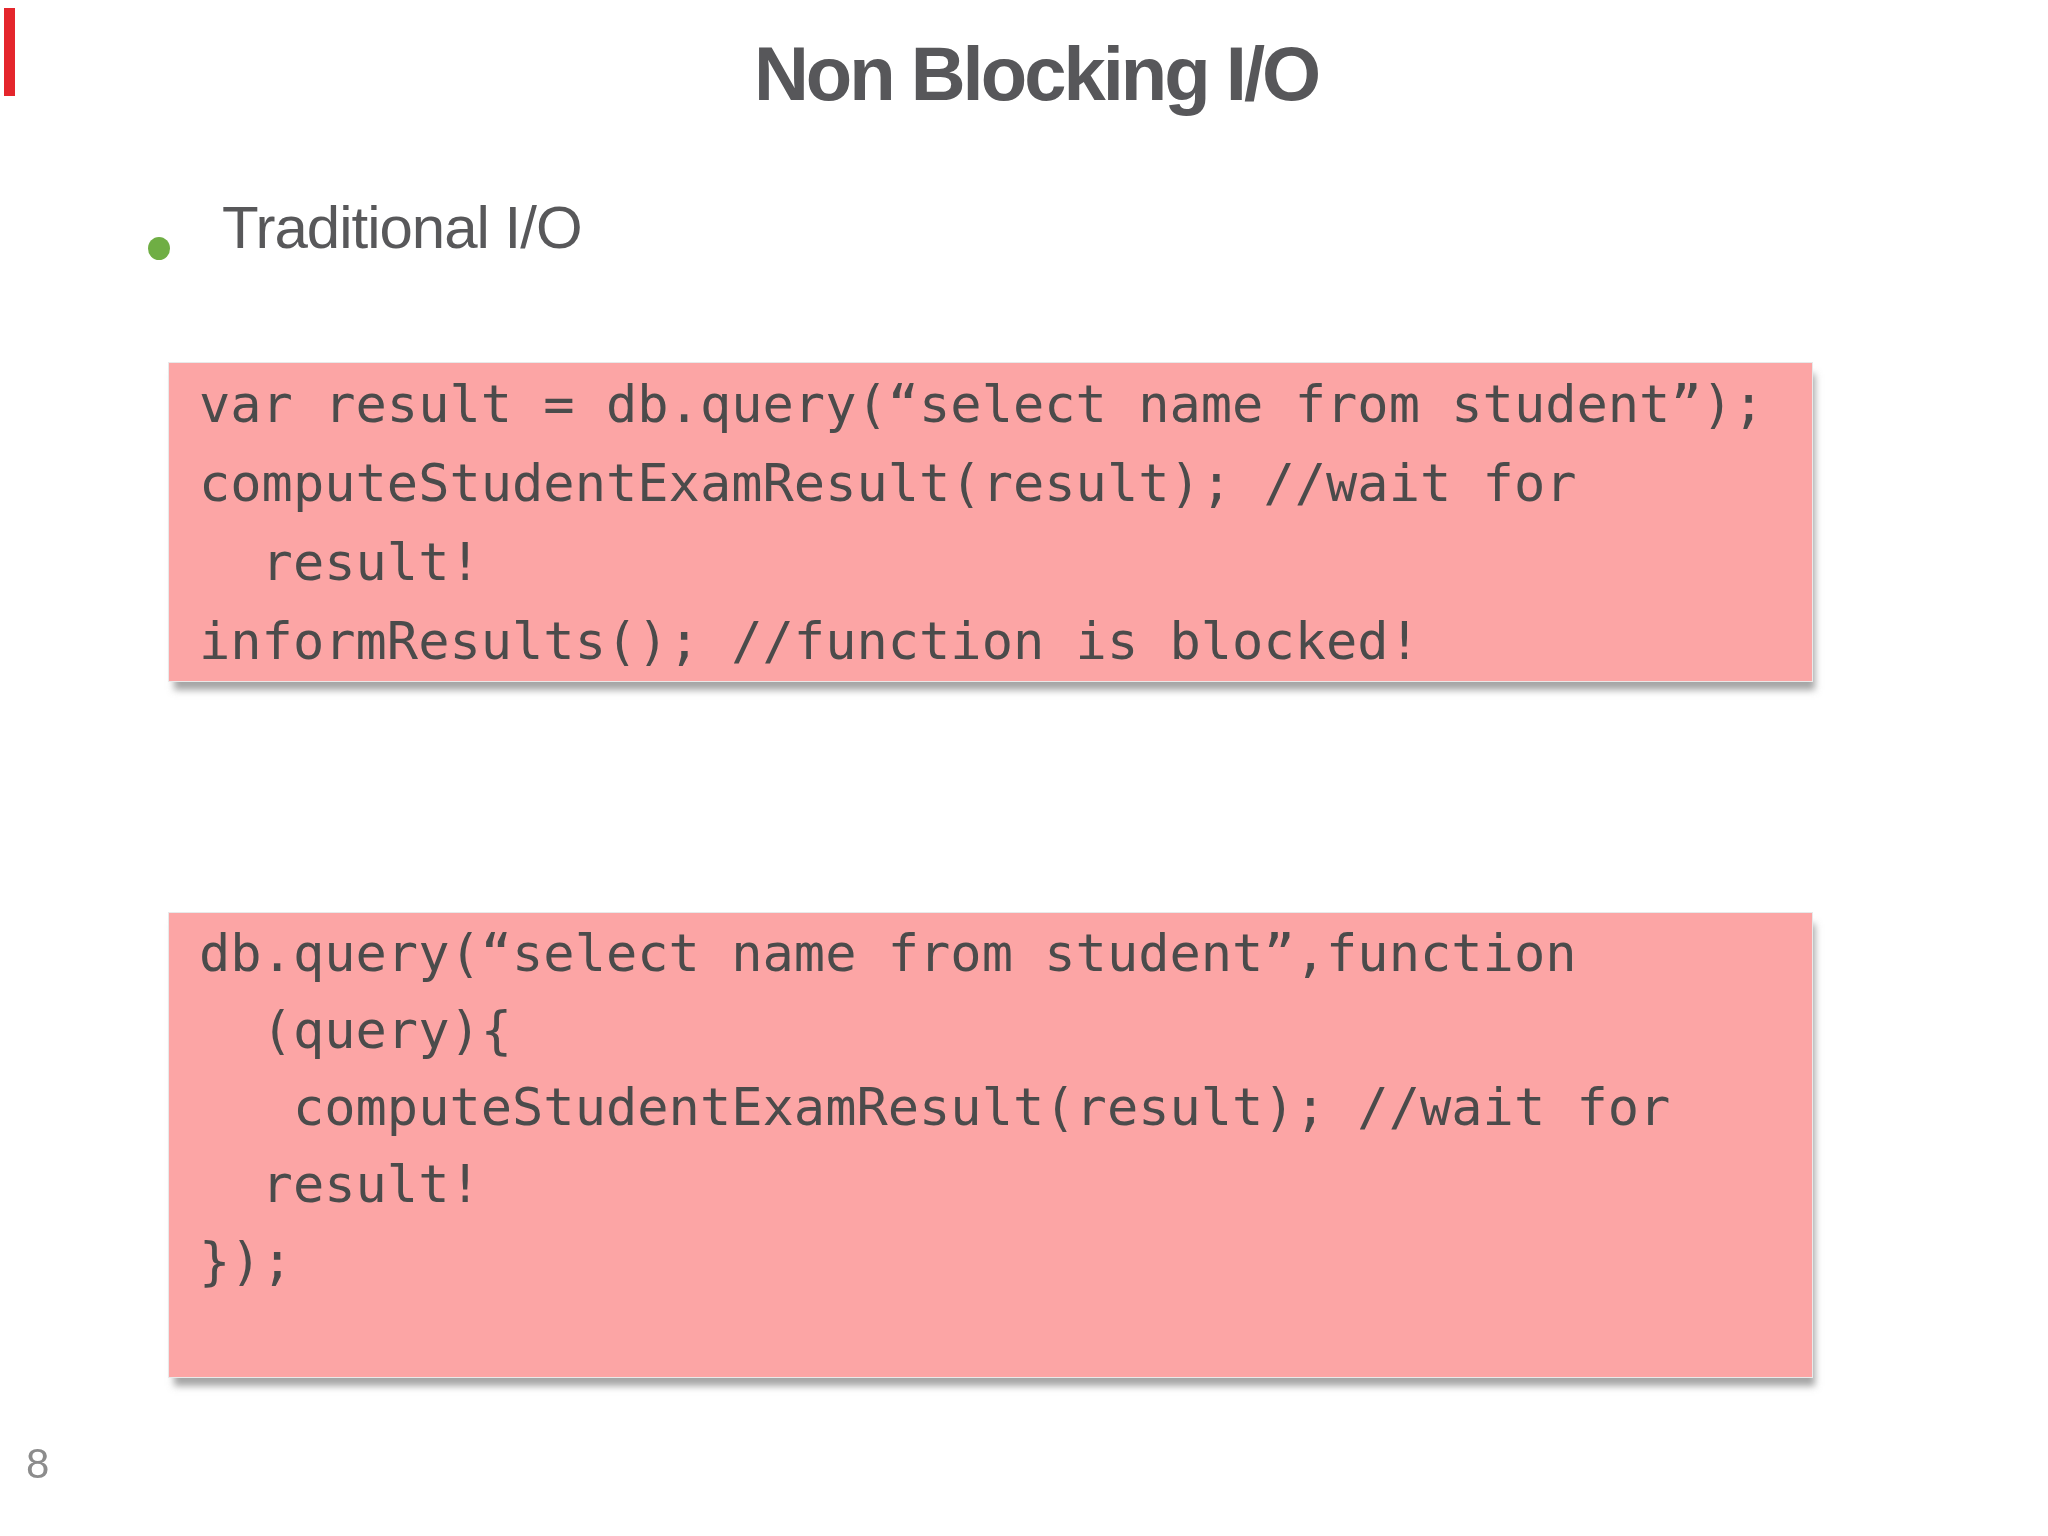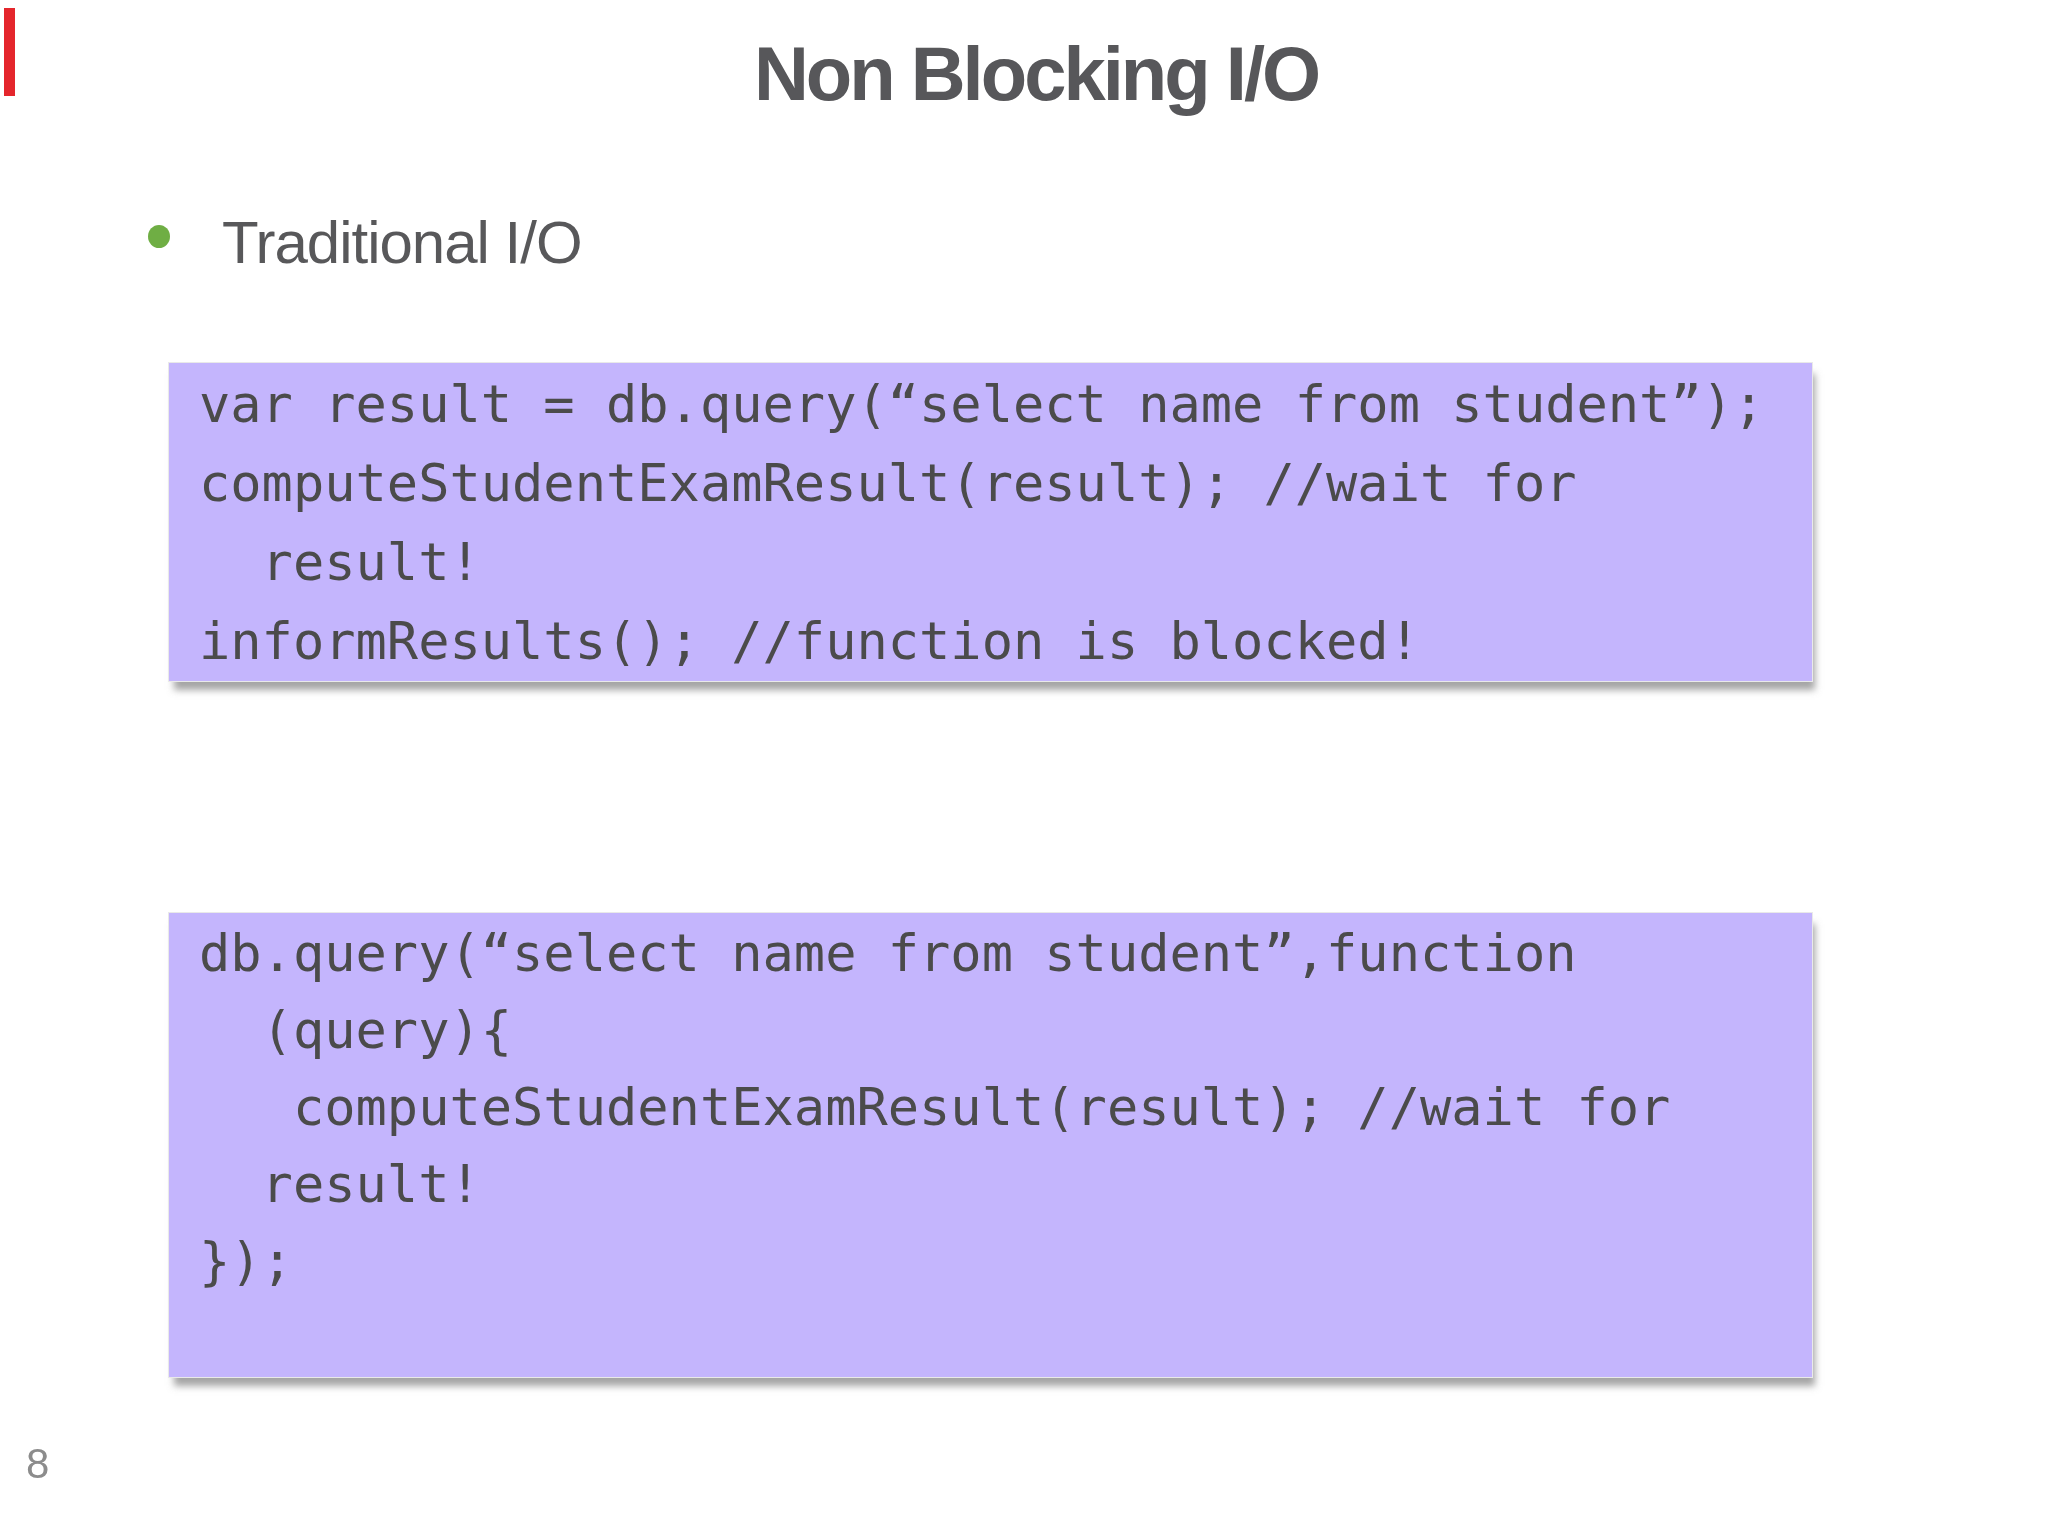--- a/index.html
+++ b/index.html
@@ -34,21 +34,21 @@
     font-weight: bold;
     letter-spacing: -3px;
     color: #57575a;
   }
   .bullet-row {
     position: absolute;
     left: 148px;
     display: flex;
     align-items: flex-start;
   }
-  .bullet-row.b1 { top: 211px; }
+  .bullet-row.b1 { top: 196px; align-items: flex-end; }
   .bullet-row.b2 { top: 786px; }
   .bullet-dot {
     width: 22px;
     height: 23px;
     border-radius: 50%;
     background: #6fae44;
     margin-top: 14px;
     flex: 0 0 auto;
   }
   .bullet-text {
@@ -57,21 +57,21 @@
     line-height: 64px;
     letter-spacing: -1px;
     color: #58585a;
     white-space: nowrap;
   }
   .codebox {
     position: absolute;
     left: 168px;
     width: 1645px;
     box-sizing: border-box;
-    background: #c4b5fd;
+    background: #fca5a5;
     border: 1px solid #e9e9e9;
     box-shadow: 4px 10px 7px -2px rgba(105,105,105,0.6);
     padding: 2px 0 0 30px;
     font-family: "DejaVu Sans Mono", "Liberation Mono", monospace;
     font-size: 52px;
     color: #4b4b4b;
   }
   .codebox.box1 { top: 362px; height: 320px; }
   .codebox.box2 { top: 912px; height: 466px; }
   .code-line {

